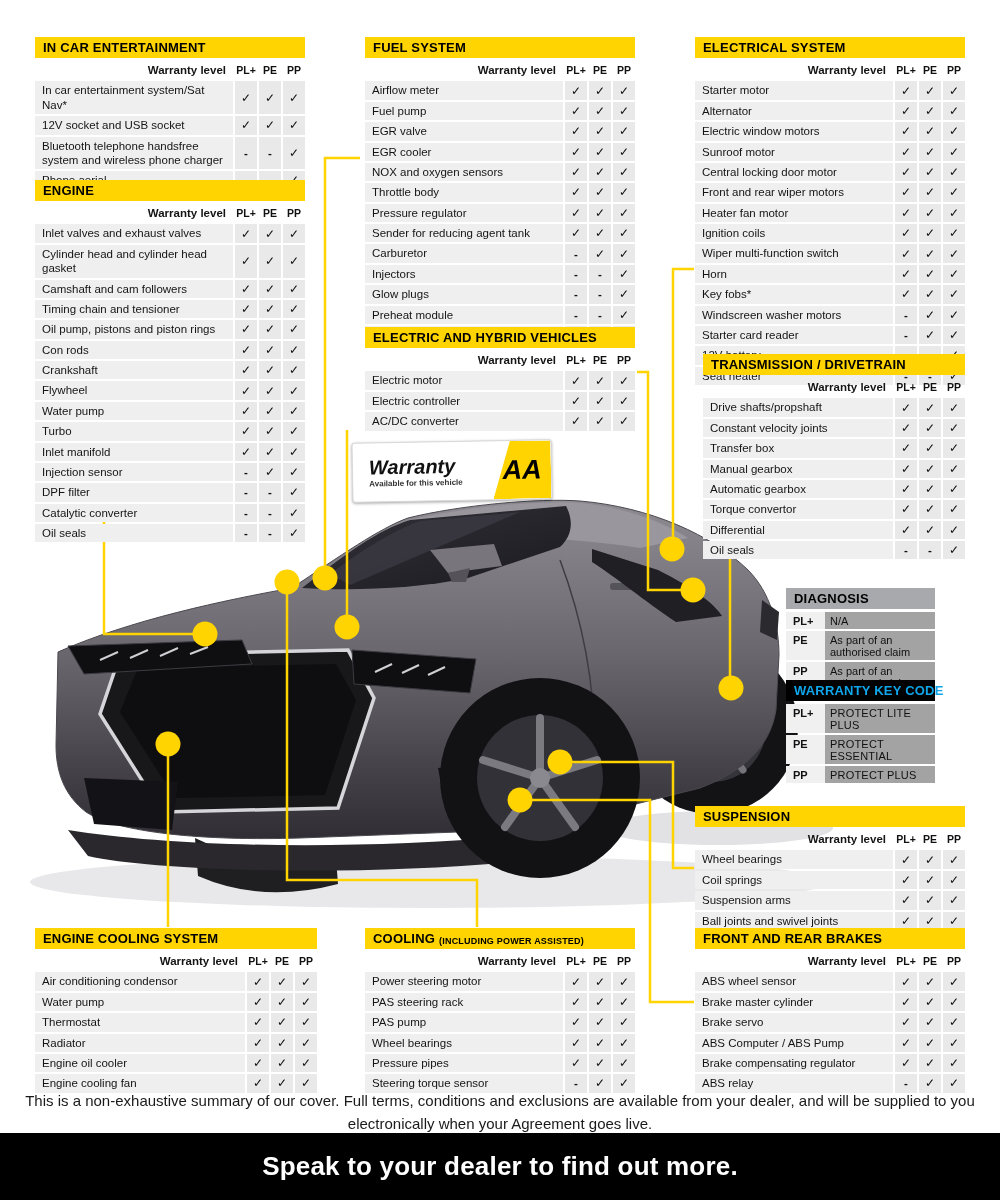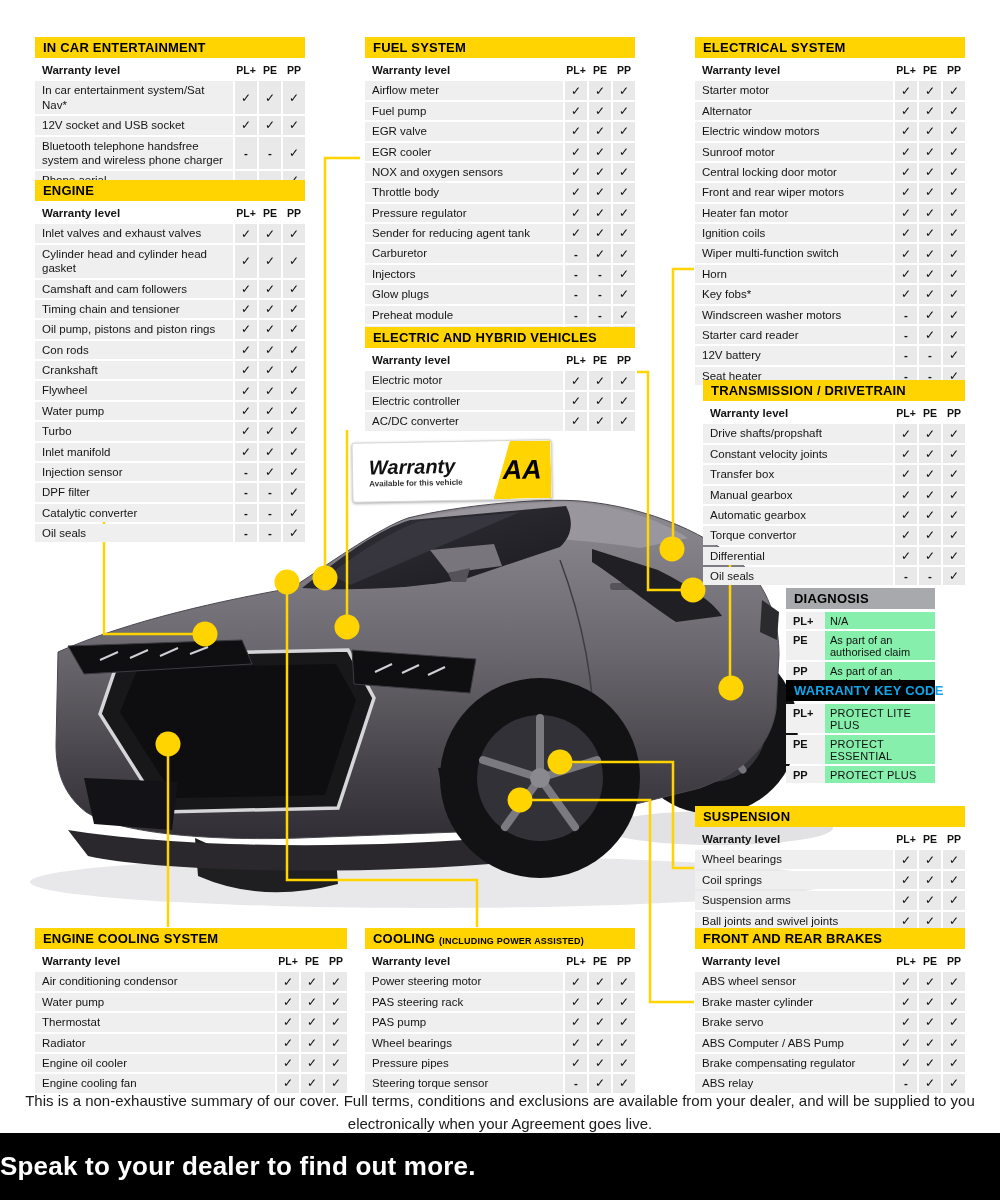--- a/index.html
+++ b/index.html
@@ -11,47 +11,47 @@
   .p-bar{background:var(--yellow);color:#000;font-weight:bold;font-size:13px;
          padding:3px 8px;letter-spacing:.2px;margin-bottom:3px;display:flex;
          align-items:flex-end;gap:4px;white-space:nowrap;}
   .p-bar-small{font-size:9px;font-weight:bold;}
   .bar-gray{background:#A7A9AC;}
   .bar-black{background:#000;color:#0ea5e9;}
   .row{display:flex;margin-bottom:2px;align-items:stretch;}
   .lbl{flex:1;background:#efefef;padding:2px 7px;font-size:11.5px;line-height:1.25;color:#141414;}
   .val{flex:none;width:22px;margin-left:2px;background:#e9e9e9;display:flex;
        align-items:center;justify-content:center;font-size:11.5px;color:#111;}
-  .hrow .lbl{background:transparent;font-weight:bold;}
+  .hrow .lbl{background:transparent;font-weight:bold;text-align:right;}
   .hrow .val{background:transparent;font-weight:bold;font-size:10.5px;}
   .chk{font-size:12px;}
   .dsh{font-weight:bold;}
   .box{position:absolute;z-index:2;width:149px;}
   .brow{display:flex;margin-bottom:2px;}
   .bcode{flex:none;width:32px;background:#f0f0f0;font-weight:bold;font-size:11px;
          padding:2.5px 0 2.5px 7px;color:#111;}
-  .bdesc{flex:1;background:#86efac;font-size:11px;padding:2.5px 5px;color:#111;}
+  .bdesc{flex:1;background:#a3a3a3;font-size:11px;padding:2.5px 5px;color:#111;}
   .box.bold-desc .bdesc{font-weight:normal;letter-spacing:.2px;}
   
   #roof-sign{position:absolute;left:352px;top:441px;width:198px;height:58px;z-index:3;
              transform:rotate(-1deg);}
   .sign-body{width:100%;height:100%;background:#fff;border-radius:3px;display:flex;
              box-shadow:0 1px 3px rgba(0,0,0,.35);overflow:hidden;border:1px solid #d8d8d8;}
   .sign-text{flex:1;display:flex;flex-direction:column;justify-content:center;
              padding-left:16px;}
   .sign-title{font-size:20px;font-weight:bold;font-style:italic;color:#111;line-height:1;}
   .sign-sub{font-size:8px;font-weight:bold;color:#333;margin-top:2px;}
   .sign-aa{flex:none;width:58px;background:var(--yellow);display:flex;align-items:center;
            justify-content:center;clip-path:polygon(30% 0,100% 0,100% 100%,0 100%);
            font-size:27px;font-weight:900;font-style:italic;color:#000;}
   
   #disclaimer{position:absolute;left:20px;top:1090px;width:960px;z-index:2;
               text-align:center;font-size:15px;color:#1a1a1a;line-height:1.5;}
   #footer-bar{position:absolute;left:0;top:1133px;width:1000px;height:67px;background:#000;
-              z-index:2;display:flex;align-items:center;justify-content:flex-start;}
+              z-index:2;display:flex;align-items:center;justify-content:center;}
   #footer-text{color:#fff;font-size:26px;font-weight:bold;letter-spacing:.2px;}
 </style>
 </head>
 <body>
 
 <div id="stage">
 
   <svg id="scene" width="1000" height="1200" viewBox="0 0 1000 1200">
     <defs>
       <linearGradient id="bodyGrad" x1="0" y1="0" x2="0" y2="1">
@@ -542,21 +542,21 @@
         <div class="val dsh">-</div>
         <div class="val chk">✓</div>
       </div>
       <div class="row">
         <div class="lbl">Seat heater</div>
         <div class="val dsh">-</div>
         <div class="val dsh">-</div>
         <div class="val chk">✓</div>
       </div>
     </div>
-  <div class="panel" style="left:703px;top:380px;width:262px">
+  <div class="panel" style="left:703px;top:354px;width:262px">
       <div class="p-bar">
         <div class="p-bar-main">TRANSMISSION / DRIVETRAIN</div>
       </div>
       <div class="row hrow">
         <div class="lbl">Warranty level</div>
         <div class="val">PL+</div>
         <div class="val">PE</div>
         <div class="val">PP</div>
       </div>
       <div class="row">
@@ -636,21 +636,21 @@
         <div class="val chk">✓</div>
         <div class="val chk">✓</div>
       </div>
       <div class="row">
         <div class="lbl">Ball joints and swivel joints</div>
         <div class="val chk">✓</div>
         <div class="val chk">✓</div>
         <div class="val chk">✓</div>
       </div>
     </div>
-  <div class="panel" style="left:35px;top:928px;width:312px">
+  <div class="panel" style="left:35px;top:928px;width:282px">
       <div class="p-bar">
         <div class="p-bar-main">ENGINE COOLING SYSTEM</div>
       </div>
       <div class="row hrow">
         <div class="lbl">Warranty level</div>
         <div class="val">PL+</div>
         <div class="val">PE</div>
         <div class="val">PP</div>
       </div>
       <div class="row">

